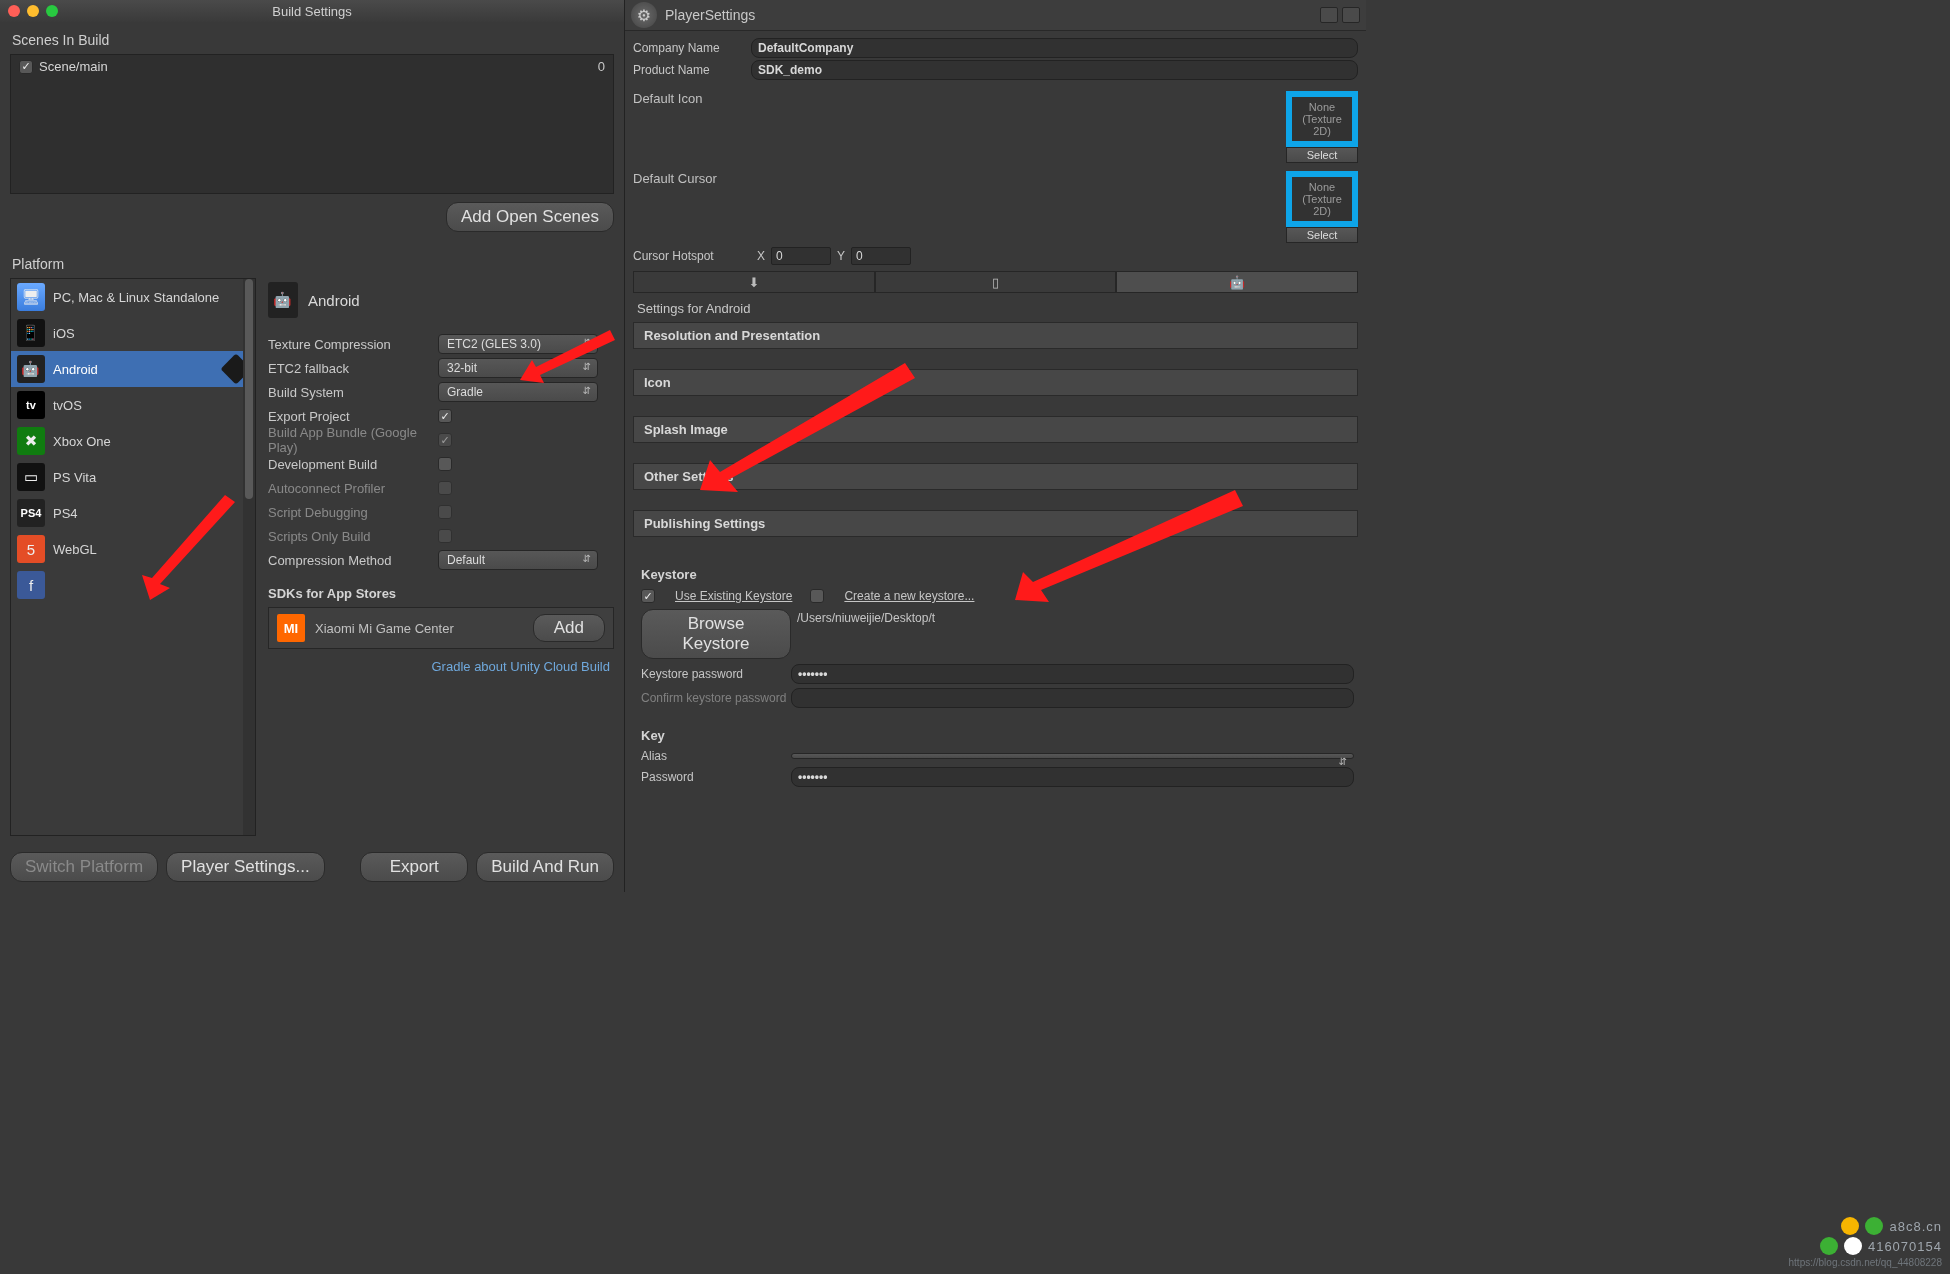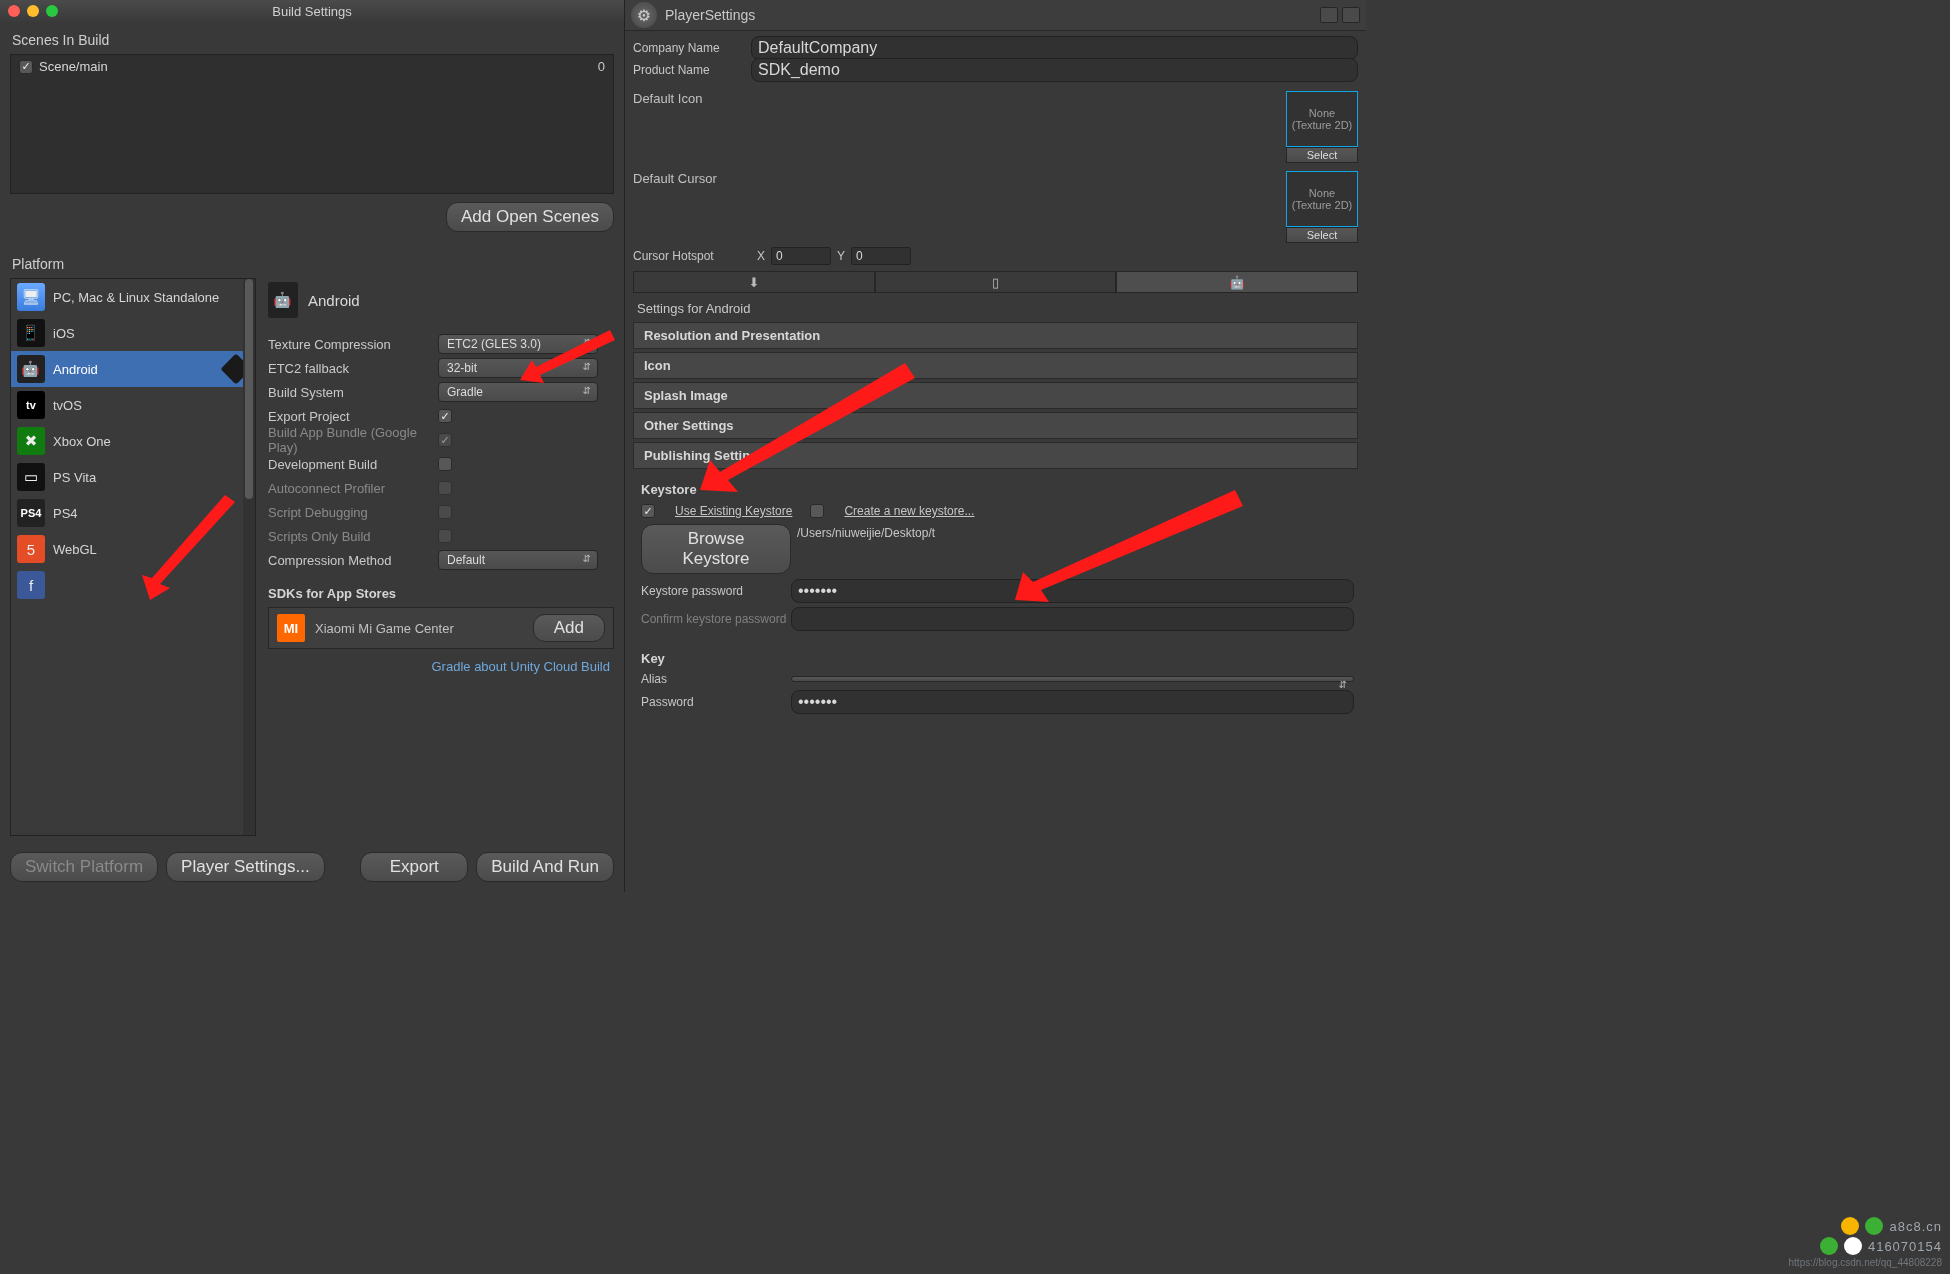--- a/index.html
+++ b/index.html
@@ -61,33 +61,33 @@
 
   .right-panel { flex:1; background:#393939; border-left:1px solid #222; display:flex; flex-direction:column; }
   .insp-head { display:flex; align-items:center; padding:2px 6px; background:#3d3d3d; border-bottom:1px solid #282828; gap:8px; }
   .gear { width:26px; height:26px; border-radius:50%; background:radial-gradient(#6a6a6a,#444); display:flex; align-items:center; justify-content:center; font-size:16px; color:#ccc; }
   .insp-head h3 { color:#c8c8c8; font-weight:normal; font-size:14px; }
   .insp-head .r-icons { margin-left:auto; display:flex; gap:4px; }
   .r-icons span { width:18px; height:16px; background:#4a4a4a; border:1px solid #262626; border-radius:2px; }
   .insp-body { padding:6px 8px; }
   .i-row { display:flex; align-items:center; height:22px; }
   .i-row .il { width:118px; color:#c6c6c6; font-size:12px; }
-  .i-input { flex:1; background:#313131; border:1px solid #222; color:#d8d8d8; padding:2px 6px; border-radius:8px; font-size:16px; }
+  .i-input { flex:1; background:#313131; border:1px solid #222; color:#d8d8d8; padding:2px 6px; border-radius:8px; font-size:12px;font-weight:bold; }
   .tex-box { margin-left:auto; width:72px; text-align:center; }
-  .tex-well { width:72px; height:56px; background:#323232; border:1px solid #0ea5e9; display:flex; flex-direction:column; align-items:center; justify-content:center; color:#9c9c9c; font-size:11px; }
+  .tex-well { width:72px; height:56px; background:#323232; border:6px solid #0ea5e9; display:flex; flex-direction:column; align-items:center; justify-content:center; color:#9c9c9c; font-size:11px; }
   .sel-btn { background:linear-gradient(#575757,#4a4a4a); border:1px solid #262626; color:#ddd; font-size:11px; padding:1px 0; text-align:center; cursor:pointer; }
   .hotspot { display:flex; align-items:center; gap:6px; padding-top:4px; }
   .hotspot .il { width:118px; color:#c6c6c6; font-size:12px; }
   .hotspot .coord { color:#c6c6c6; font-size:12px; }
   .mini-in { width:60px; background:#313131; border:1px solid #222; color:#d8d8d8; padding:1px 4px; border-radius:2px; font-size:12px; }
   .plat-tabs { display:flex; margin-top:6px; }
   .plat-tabs div { flex:1; height:22px; background:#3a3a3a; border:1px solid #262626; display:flex; align-items:center; justify-content:center; color:#bbb; font-size:13px; }
   .plat-tabs div.active { background:#4e4e4e; }
   .sett-title { color:#c8c8c8; padding:8px 0 6px 4px; font-size:13px; }
-  .accordion { background:#474747; border:1px solid #2a2a2a; color:#d8d8d8; padding:5px 10px; margin-bottom:3px; font-size:13px; font-weight:bold; cursor:pointer; }
+  .accordion { background:#474747; border:1px solid #2a2a2a; color:#d8d8d8; padding:5px 10px; margin-bottom:20px; font-size:13px; font-weight:bold; cursor:pointer; }
   .pub-section { padding:4px 4px 0 8px; }
   .pub-section h4 { color:#d4d4d4; font-size:13px; font-weight:bold; padding:6px 0 4px 0; }
   .ks-row { display:flex; align-items:center; gap:14px; padding:3px 0; }
   .ks-label { color:#c6c6c6; font-size:12px;text-decoration:underline; }
   .browse-row { display:flex; gap:6px; padding:3px 0; }
   .browse-btn { flex:0 0 150px; }
   .path { flex:1; color:#c6c6c6; font-size:12px; white-space:nowrap; overflow:hidden; padding-top:2px; }
   .pw-row { display:flex; align-items:center; padding:2px 0; }
   .pw-row .il { width:150px; color:#c6c6c6; font-size:12px; }
   .pw-row.dim .il { color:#808080; }

